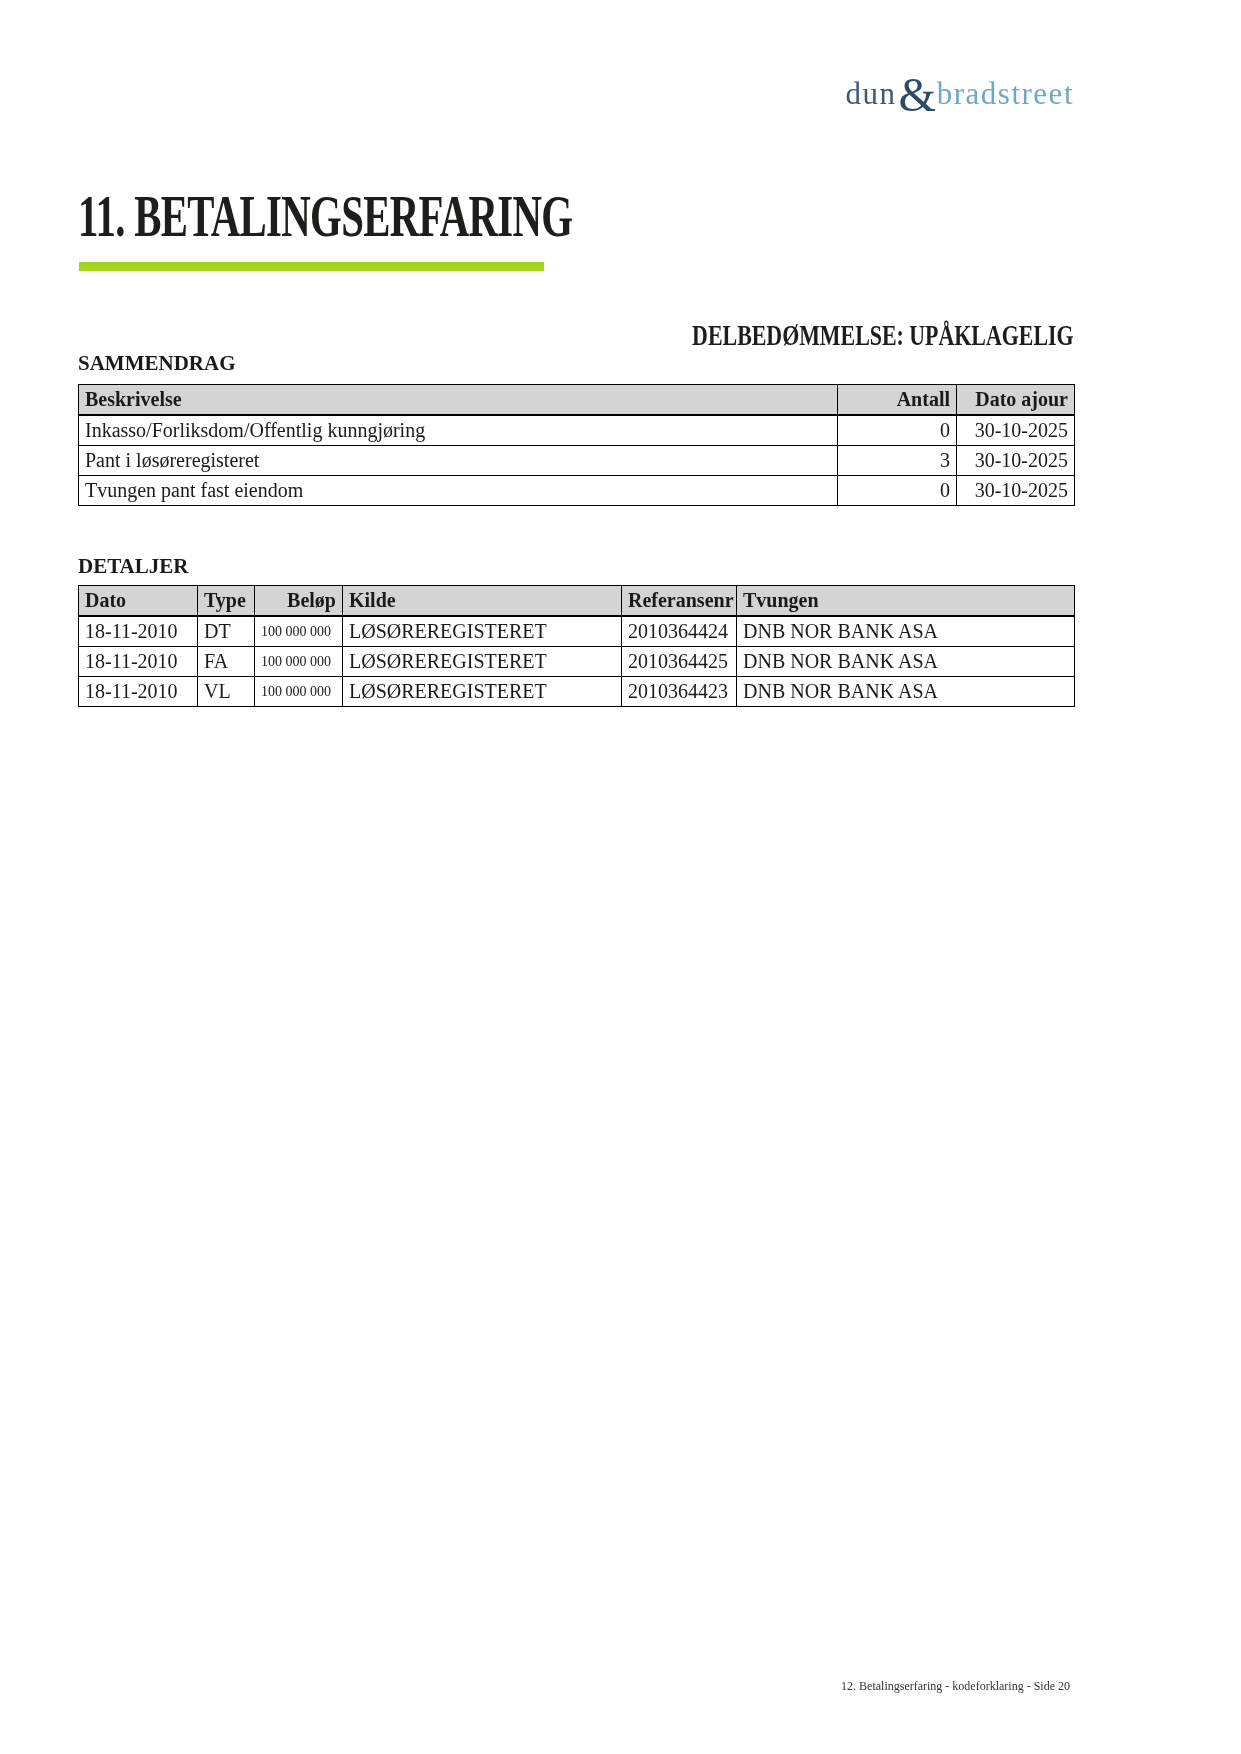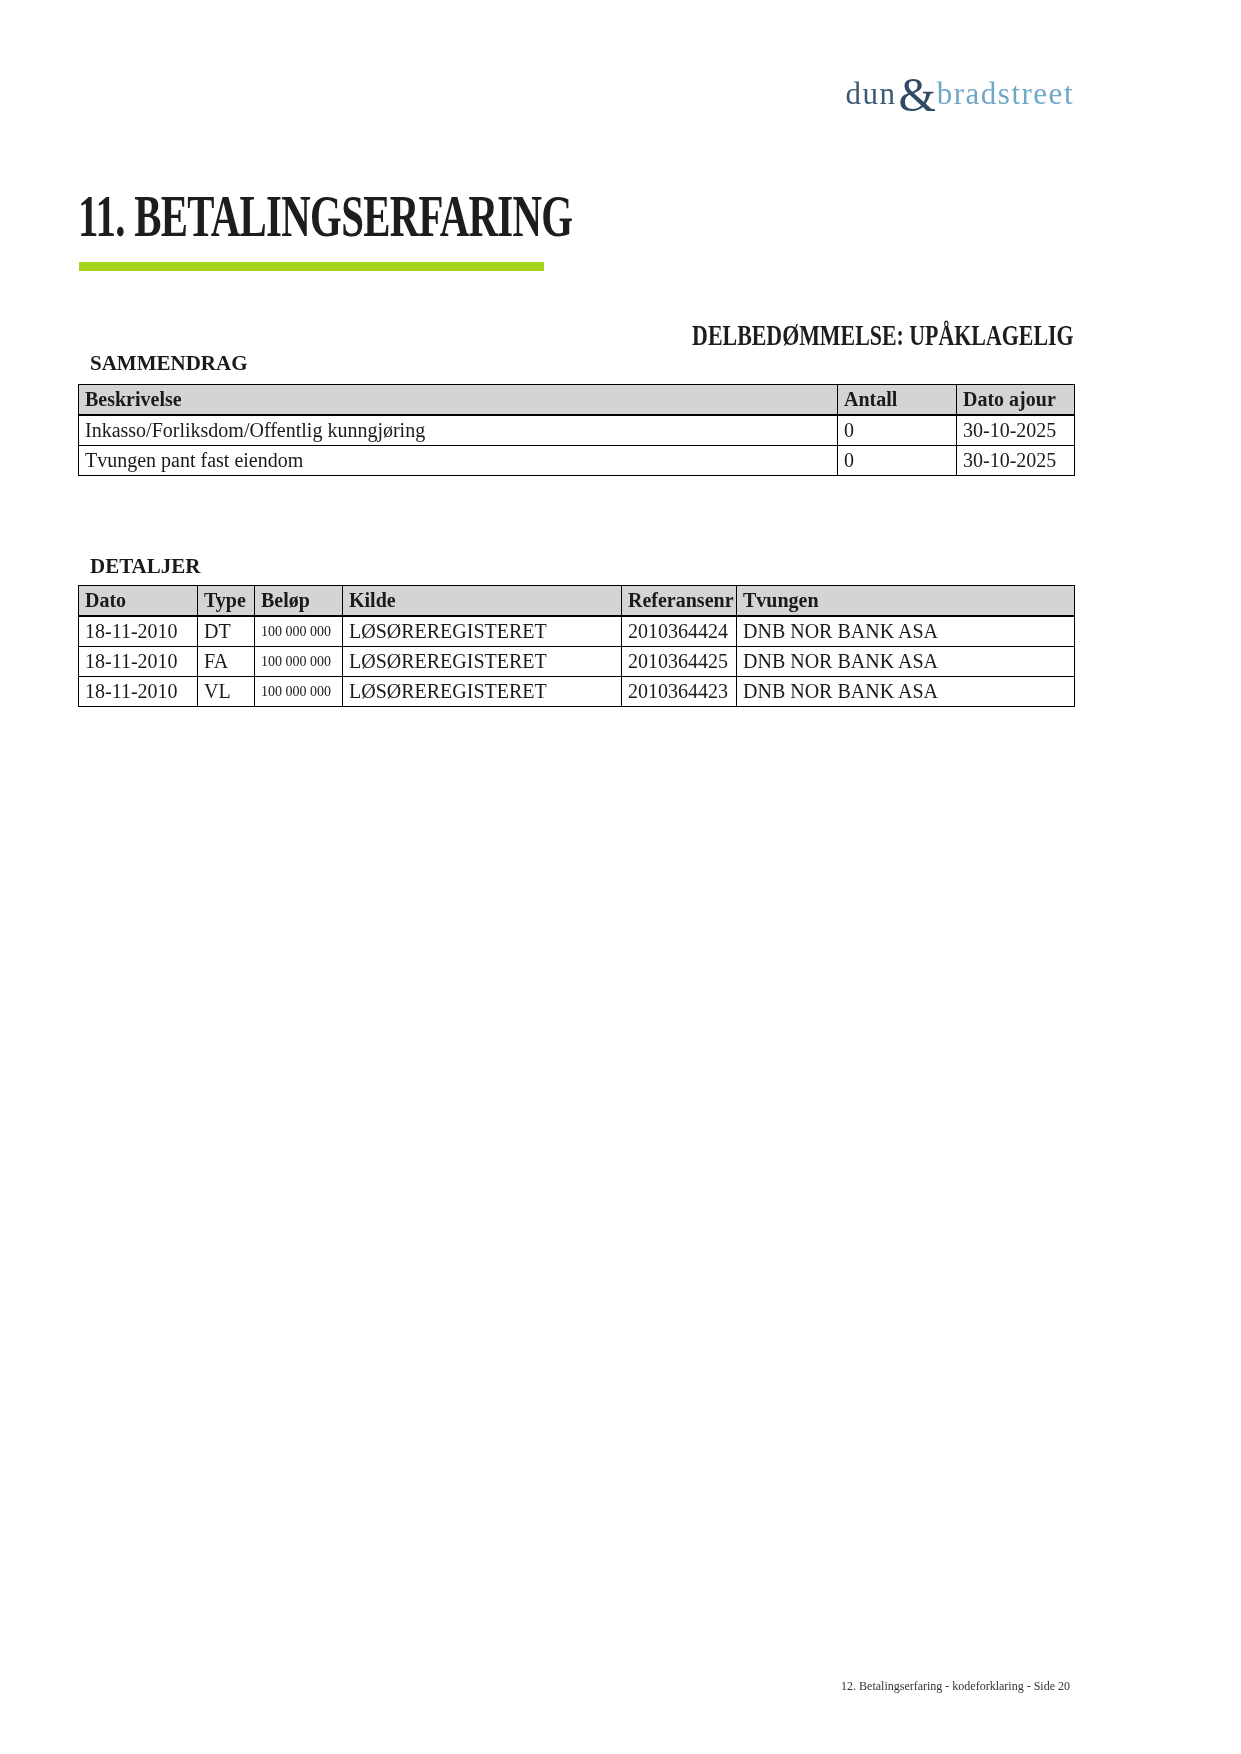--- a/index.html
+++ b/index.html
@@ -83,21 +83,21 @@
     color: #1d1d1b;
     white-space: nowrap;
     transform: scaleX(0.73);
     transform-origin: right top;
     line-height: 1.1;
   }
 
   
   .sec-heading {
     position: absolute;
-    left: 12px;
+    left: 0;
     font-size: 21px;
     font-weight: bold;
     color: #1a1a1a;
   }
   .sec-heading.summary { top: 351px; }
   .sec-heading.details { top: 554px; }
 
   
   table.rpt {
     position: absolute;
@@ -118,21 +118,21 @@
     vertical-align: middle;
     overflow: hidden;
     white-space: nowrap;
   }
   table.rpt th {
     background: #d4d4d4;
     text-align: left;
     font-weight: bold;
     border-bottom-width: 2px;
   }
-  table.rpt .al-right { text-align: left; }
+  table.rpt .al-right { text-align: right; }
   table.rpt td.belop {
     font-size: 14px;
   }
 
   
   .summary-table col.c-beskrivelse { width: 759px; }
   .summary-table col.c-antall      { width: 119px; }
   .summary-table col.c-dato        { width: 118px; }
 
   
@@ -180,20 +180,25 @@
         <tr>
           <th>Beskrivelse</th>
           <th class="al-right">Antall</th>
           <th class="al-right">Dato ajour</th>
         </tr>
       </thead>
       <tbody>
         <tr>
           <td>Inkasso/Forliksdom/Offentlig kunngjøring</td>
           <td class="al-right">0</td>
+          <td class="al-right">30-10-2025</td>
+        </tr>
+        <tr>
+          <td>Pant i løsøreregisteret</td>
+          <td class="al-right">3</td>
           <td class="al-right">30-10-2025</td>
         </tr>
         <tr>
           <td>Tvungen pant fast eiendom</td>
           <td class="al-right">0</td>
           <td class="al-right">30-10-2025</td>
         </tr>
       </tbody>
     </table>
 

